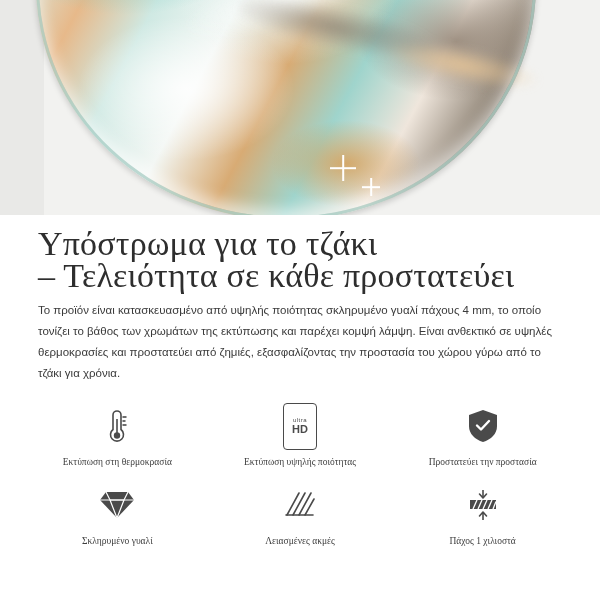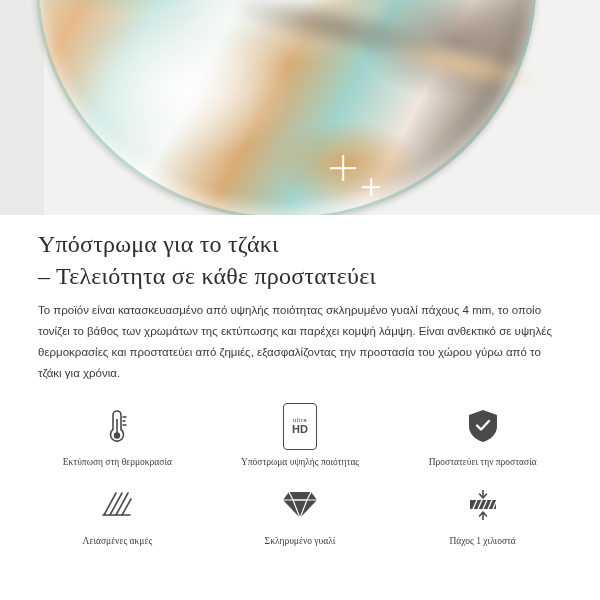--- a/index.html
+++ b/index.html
@@ -107,21 +107,21 @@
 
   
   .content {
     position: absolute;
     top: 228px; left: 0;
     width: 600px;
     padding: 0 38px;
   }
   .headline {
     font-family: "Liberation Serif", serif;
-    font-size: 24px;
+    font-size: 34px;
     line-height: 32px;
     color: #2e2e2e;
     font-weight: 400;
     letter-spacing: 0.2px;
   }
   .headline .line2 { display: block; }
   .body-text {
     margin-top: 8px;
     font-size: 11.5px;
     line-height: 21px;
@@ -217,60 +217,60 @@
         <div class="feat-label">Εκτύπωση στη θερμοκρασία</div>
       </div>
 
       <div class="feat">
         <div class="feat-icon">
           <div class="hd-badge">
             <span class="t1">ultra</span>
             <span class="t2">HD</span>
           </div>
         </div>
-        <div class="feat-label">Υπόστρωμα υψηλής ποιότητας</div>
+        <div class="feat-label">Εκτύπωση υψηλής ποιότητας</div>
       </div>
 
       <div class="feat">
         <div class="feat-icon">
           <svg width="34" height="38" viewBox="0 0 34 38" fill="none">
             <path d="M17 3 L31 8 v11 c0 8 -6 13.5 -14 16 c-8 -2.5 -14 -8 -14 -16 V8 z" fill="#4a4a4a"></path>
             <path d="M11 18.5 l4 4 l8 -8.5" stroke="#ffffff" stroke-width="2.4" fill="none" stroke-linecap="round" stroke-linejoin="round"></path>
           </svg>
         </div>
         <div class="feat-label">Προστατεύει την προστασία</div>
       </div>
 
     </div>
 
     <div class="feat-row row2">
+
+      <div class="feat">
+        <div class="feat-icon">
+          <svg width="36" height="32" viewBox="0 0 36 32">
+            <path d="M7 3 h22 l6 8 l-17 18 l-17 -18 z" fill="#4a4a4a"></path>
+            <path d="M7 3 l4 8 h14 l4 -8" fill="none" stroke="#ffffff" stroke-width="1.2"></path>
+            <path d="M11 11 l7 18 l7 -18" fill="none" stroke="#ffffff" stroke-width="1.2"></path>
+            <path d="M1 11 h34" fill="none" stroke="#ffffff" stroke-width="1.2"></path>
+          </svg>
+        </div>
+        <div class="feat-label">Σκληρυμένο γυαλί</div>
+      </div>
 
       <div class="feat">
         <div class="feat-icon">
           <svg width="34" height="30" viewBox="0 0 34 30" stroke="#4a4a4a" stroke-width="1.6" fill="none" stroke-linecap="round">
             <path d="M4 25 L16 3"></path>
             <path d="M10 25 L22 3"></path>
             <path d="M16 25 L28 3"></path>
             <path d="M22 25 L31 9"></path>
             <path d="M3 25 H30"></path>
           </svg>
         </div>
         <div class="feat-label">Λειασμένες ακμές</div>
-      </div>
-
-      <div class="feat">
-        <div class="feat-icon">
-          <svg width="36" height="32" viewBox="0 0 36 32">
-            <path d="M7 3 h22 l6 8 l-17 18 l-17 -18 z" fill="#4a4a4a"></path>
-            <path d="M7 3 l4 8 h14 l4 -8" fill="none" stroke="#ffffff" stroke-width="1.2"></path>
-            <path d="M11 11 l7 18 l7 -18" fill="none" stroke="#ffffff" stroke-width="1.2"></path>
-            <path d="M1 11 h34" fill="none" stroke="#ffffff" stroke-width="1.2"></path>
-          </svg>
-        </div>
-        <div class="feat-label">Σκληρυμένο γυαλί</div>
       </div>
 
       <div class="feat">
         <div class="feat-icon">
           <svg width="38" height="34" viewBox="0 0 38 34" stroke="#4a4a4a" fill="none">
             <path d="M19 2 V9" stroke-width="1.6"></path>
             <path d="M15.5 6 L19 10 L22.5 6" stroke-width="1.6" stroke-linecap="round" stroke-linejoin="round"></path>
             <rect x="6" y="12" width="26" height="9" fill="#4a4a4a" stroke="none"></rect>
             <g stroke="#ffffff" stroke-width="1.3">
               <path d="M9 21 L13 12"></path>

